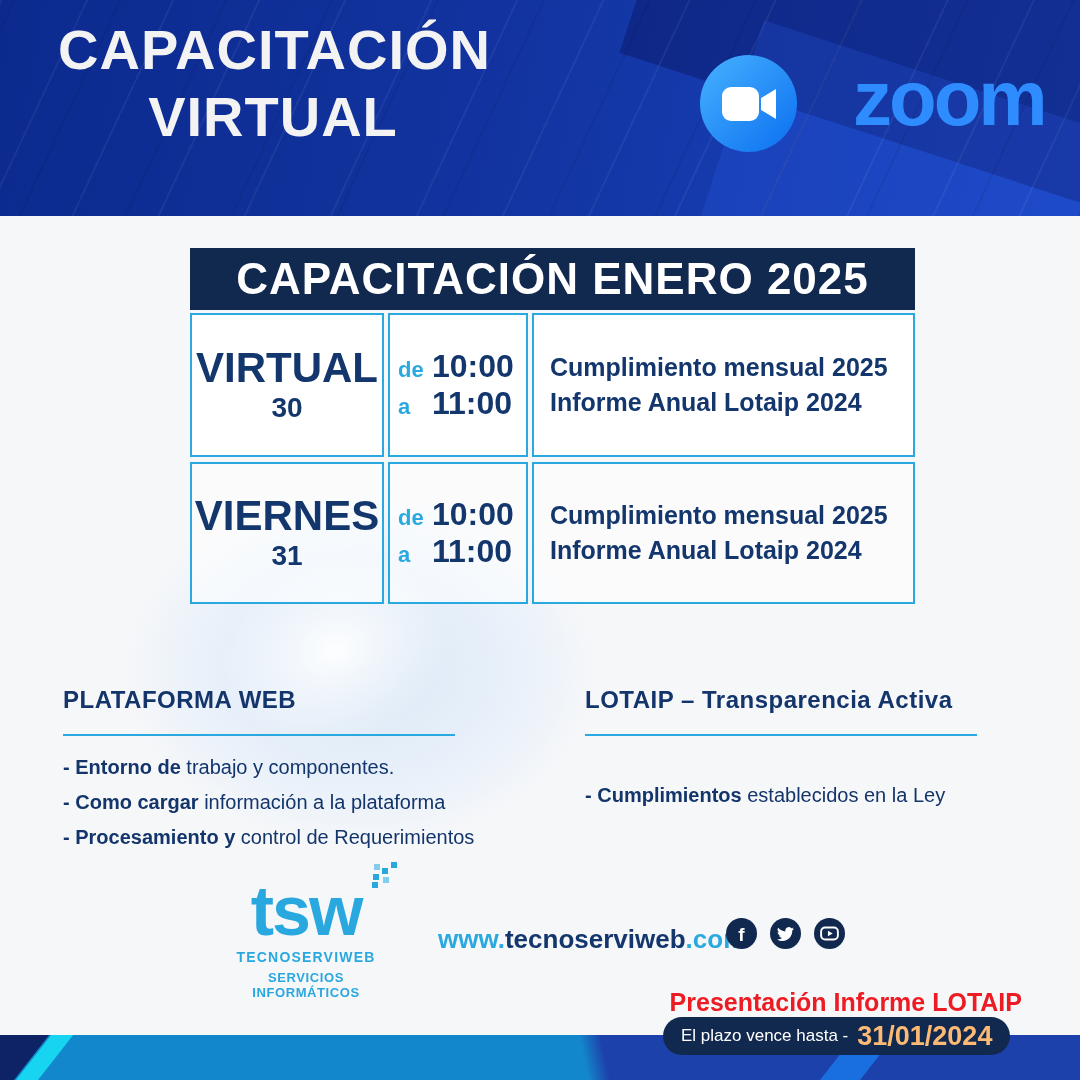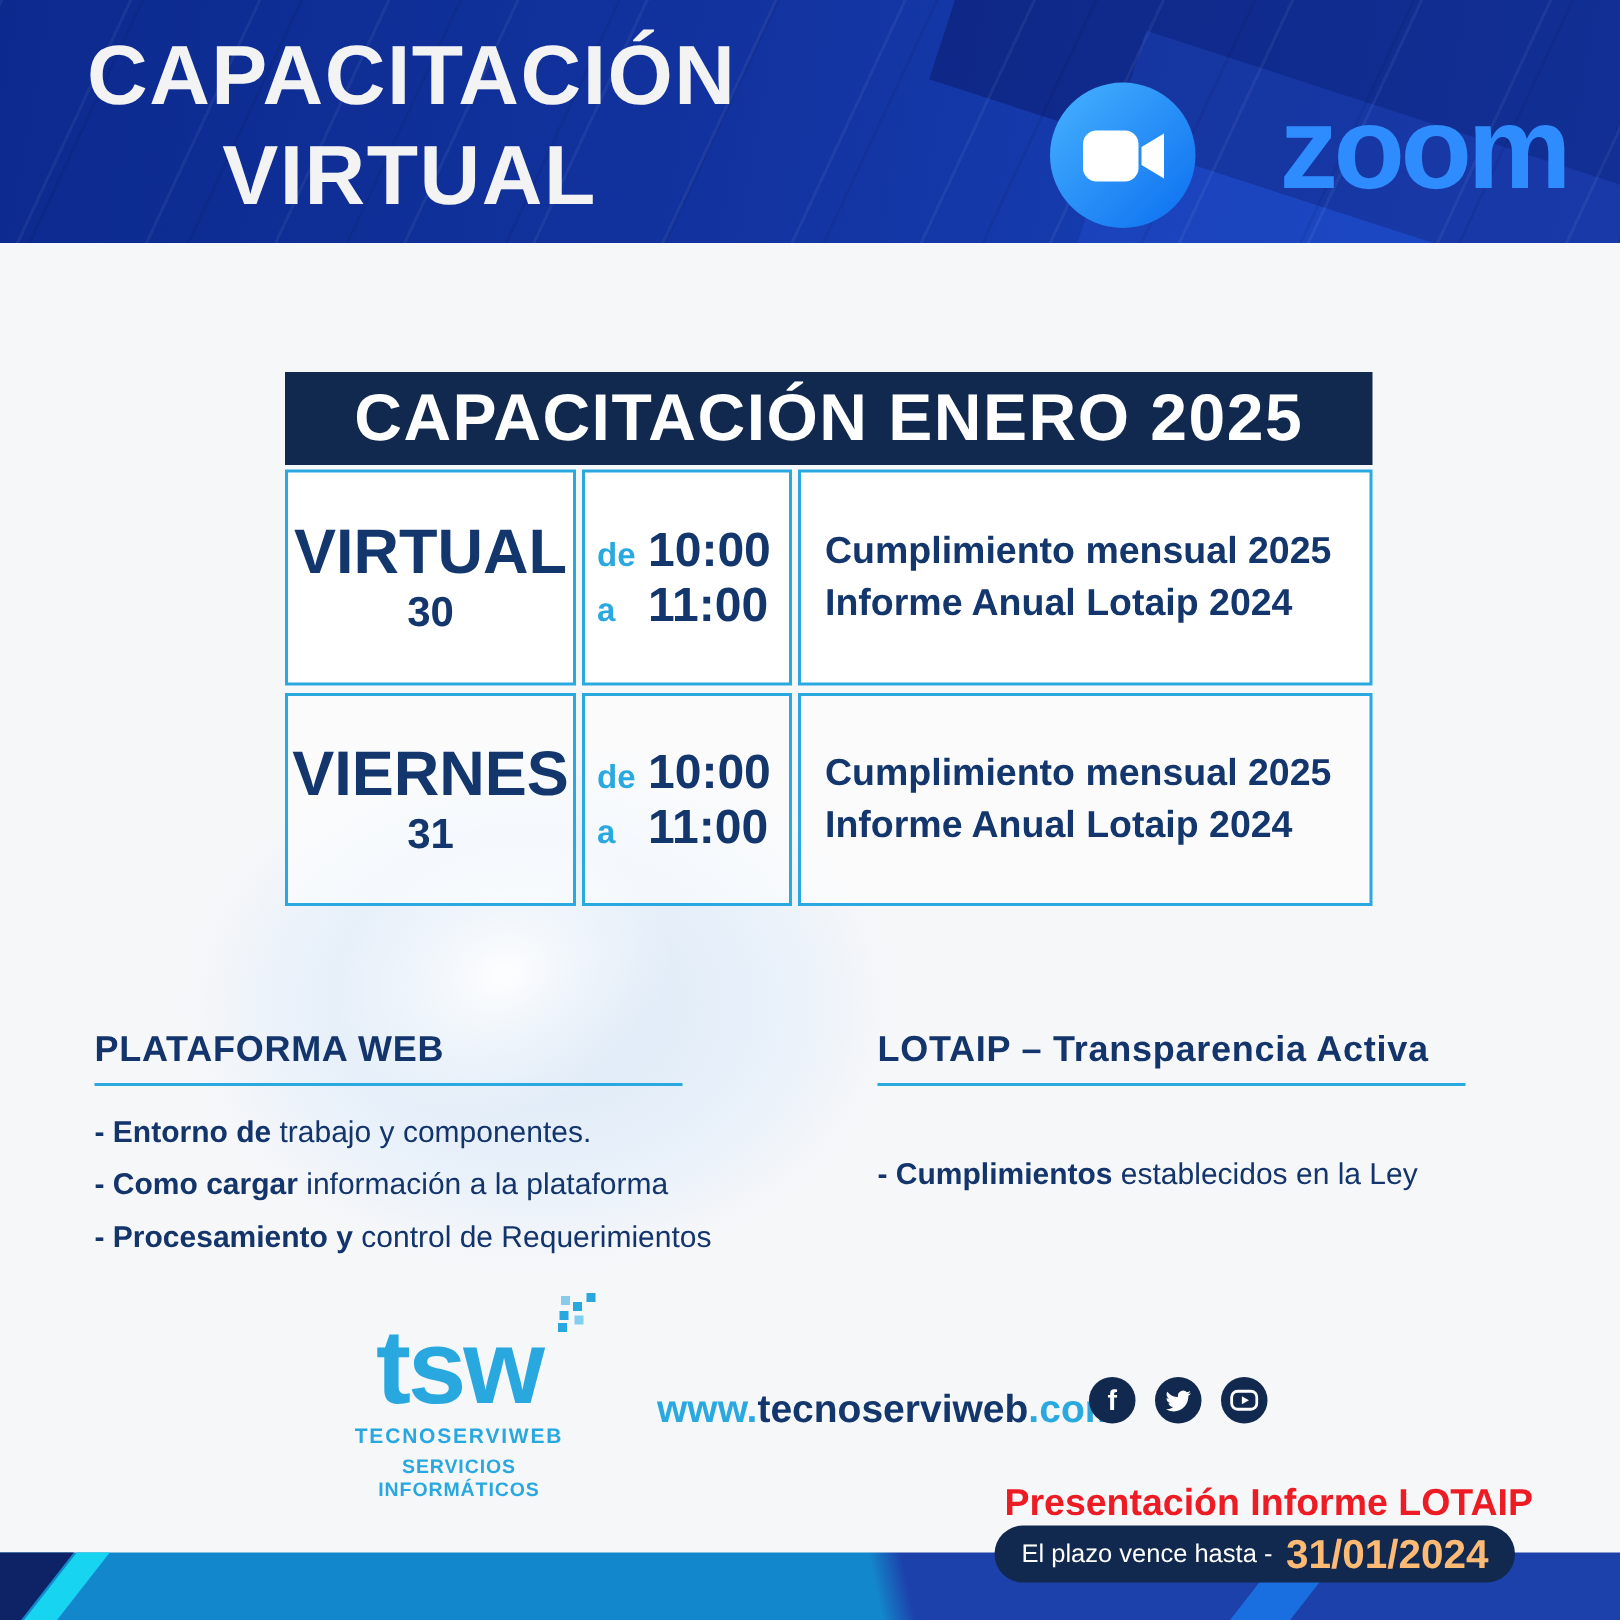--- a/index.html
+++ b/index.html
@@ -2,21 +2,21 @@
 <html><head>
 <meta charset="utf-8">
 <style>
   * { margin:0; padding:0; box-sizing:border-box; }
   html,body { width:1080px; height:1080px; }
   body { font-family:"Liberation Sans", sans-serif; background:#ffffff; position:relative; overflow:hidden; }
 
   .canvas { position:absolute; inset:0; width:1080px; height:1080px; background:#f6f7f9; }
 
   
-  .top-banner { position:absolute; left:0; top:0; width:1080px; height:162px;
+  .top-banner { position:absolute; left:0; top:0; width:1080px; height:216px;
     background:linear-gradient(100deg,#0c2a8e 0%,#12339f 45%,#1a45c0 100%); overflow:hidden; }
   .top-banner::after { content:""; position:absolute; inset:0;
     background-image:repeating-linear-gradient(115deg, rgba(255,255,255,.05) 0 2px, transparent 2px 78px),
                      repeating-linear-gradient(-65deg, rgba(0,0,20,.07) 0 2px, transparent 2px 96px); }
   .banner-deco1 { position:absolute; right:-90px; top:-140px; width:520px; height:280px;
     background:rgba(9,25,105,.5); transform:rotate(18deg); }
   .banner-deco2 { position:absolute; right:-60px; top:80px; width:420px; height:220px;
     background:rgba(45,95,235,.22); transform:rotate(18deg); }
   .banner-title { position:absolute; left:58px; top:16px; width:430px; text-align:center;
     color:#f3f3f3; font-weight:bold; font-size:56px; line-height:1.2; letter-spacing:1px; z-index:2; }
@@ -50,21 +50,21 @@
   .time-prep { font-size:22px; font-weight:bold; color:#2aa9e1; width:26px; text-align:left; }
   .time-val  { font-size:32px; font-weight:bold; color:#13366d; }
   .cell-topic { flex-direction:column; justify-content:center; padding-left:16px; }
   .topic-line { font-size:25px; font-weight:bold; color:#13366d; line-height:1.4; }
 
   
   .info-section { position:absolute; z-index:2; width:460px; }
   .info-left  { left:63px;  top:686px; }
   .info-right { left:585px; top:686px; }
   .info-title { display:inline-block; width:392px; font-size:24px; font-weight:bold; color:#13356b;
-    letter-spacing:.5px; padding-bottom:8px; border-bottom:2px solid #2aa9e1; }
+    letter-spacing:.5px; padding-bottom:20px; border-bottom:2px solid #2aa9e1; }
   .info-list { margin-top:14px; list-style:none; }
   .info-item { font-size:20px; color:#13356b; line-height:1.75; }
   .info-item .lead { font-weight:bold; }
   .info-right .info-list { margin-top:42px; }
 
   
   .tsw-logo { position:absolute; left:236px; top:878px; width:140px; text-align:center; z-index:2; }
   .tsw-acronym { position:relative; display:inline-block; font-size:70px; font-weight:bold;
     color:#29a8e0; line-height:.95; letter-spacing:-2px; }
   .tsw-dots { position:absolute; top:-4px; right:-18px; width:6px; height:6px; background:#29a8e0;

